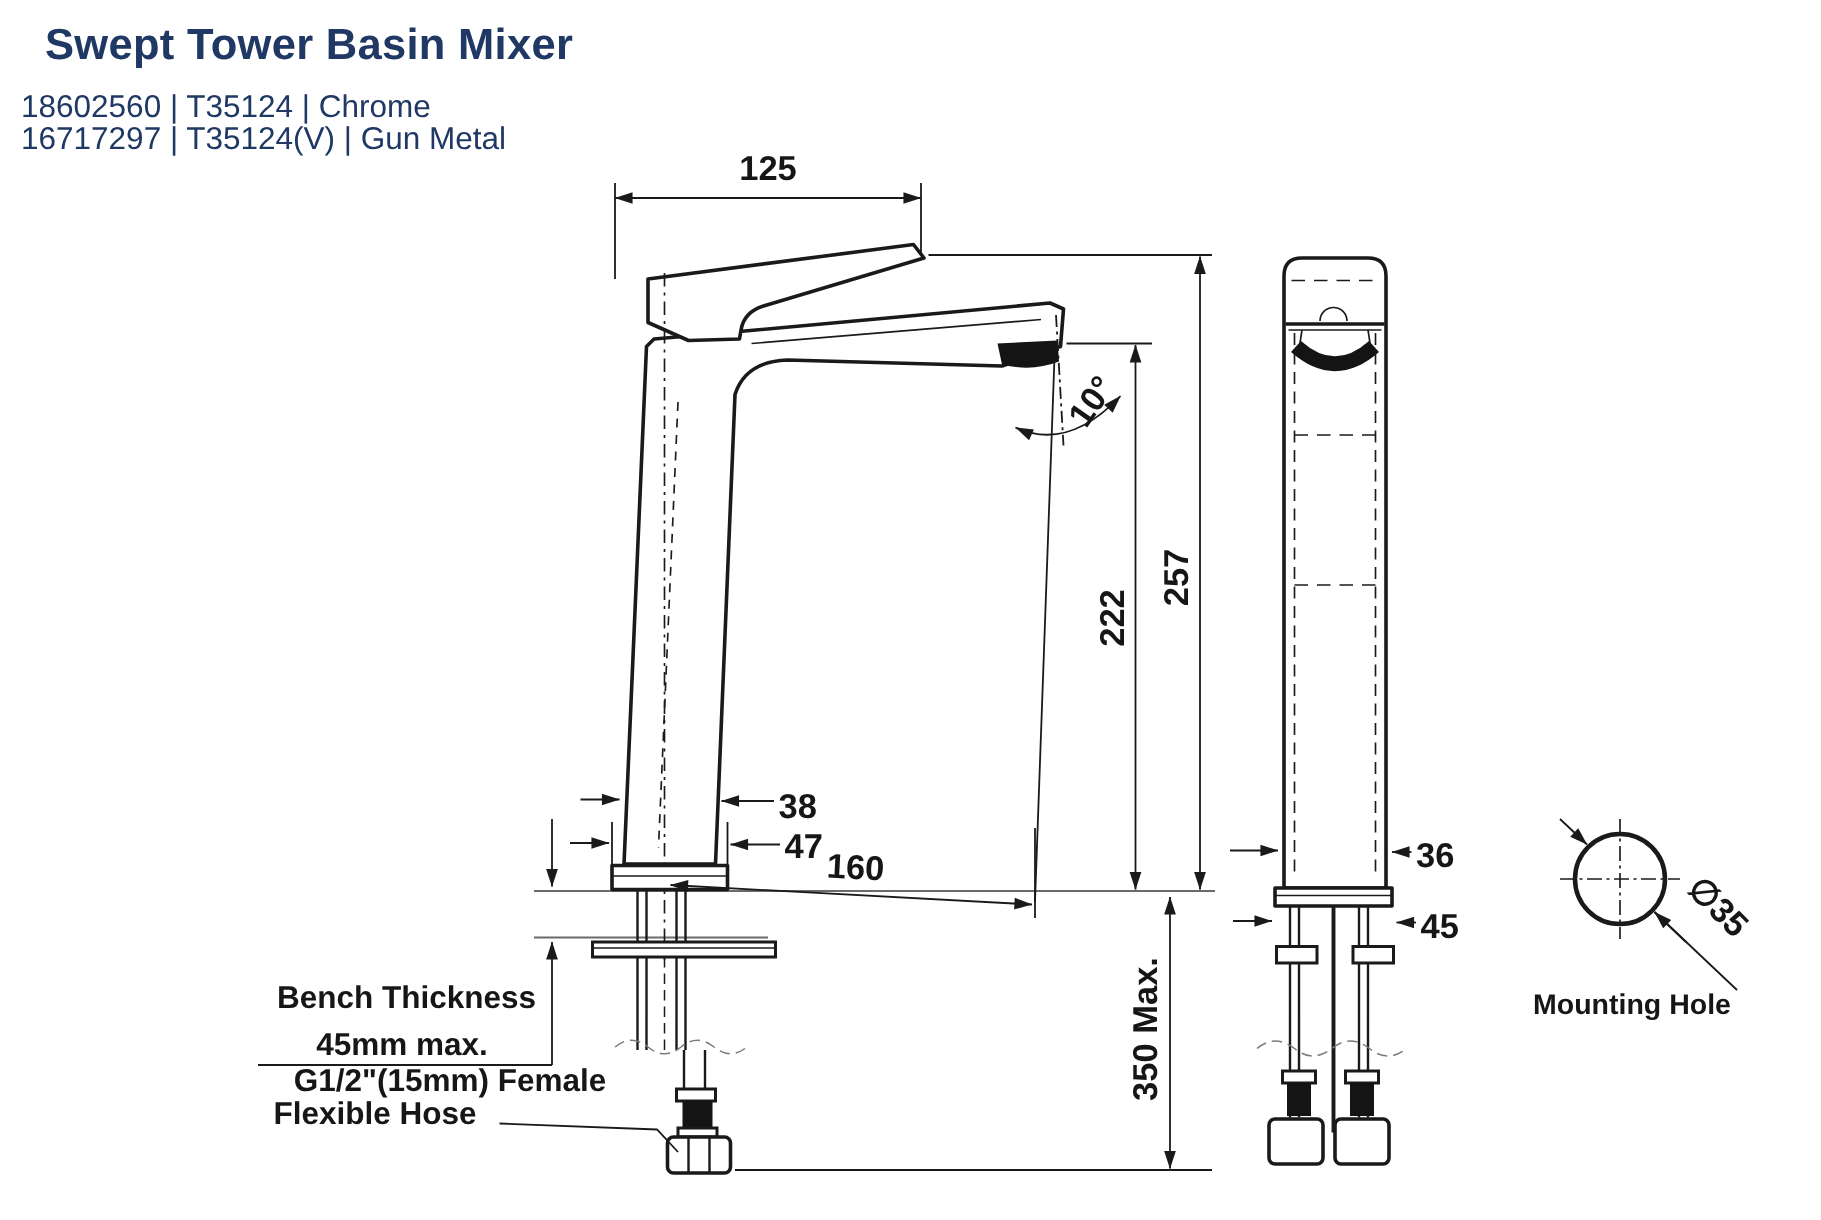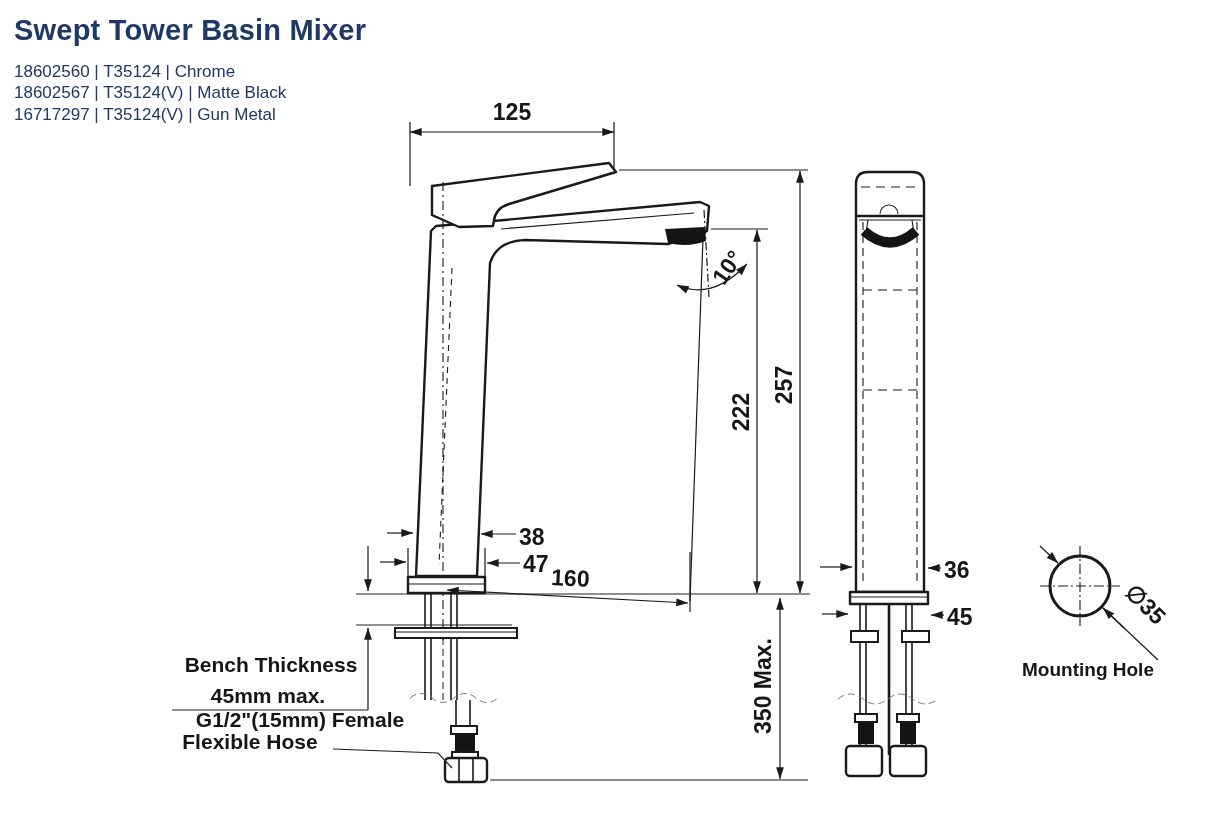--- a/index.html
+++ b/index.html
@@ -1,43 +1,42 @@
 <!DOCTYPE html>
 <html><head>
 <meta charset="utf-8">
 <style>
   html,body{margin:0;padding:0;background:#ffffff;}
   #canvas{
     position:relative;width:1214px;height:813px;background:#ffffff;overflow:hidden;
     font-family:"Liberation Sans",sans-serif;
   }
   .hdr{position:absolute;left:14px;top:14px;color:#1f3864;}
-  .hdr h1{margin:0 0 14px 0;font-size:29px;font-weight:bold;letter-spacing:0.2px;
+  .hdr h1{margin:0 0 14px 16px;font-size:29px;font-weight:bold;letter-spacing:0.2px;
     font-family:"Liberation Sans",sans-serif;}
-  .variant{font-size:17px;line-height:21.3px;font-weight:500;color:#1f3864;}
+  .variant{font-size:21px;line-height:21.3px;font-weight:500;color:#1f3864;}
   svg{position:absolute;left:0;top:0;}
   svg text{font-family:"Liberation Sans",sans-serif;fill:#161616;}
   .dim{font-size:23px;font-weight:600;}
   .lbl{font-size:21px;font-weight:bold;}
   .lbl2{font-size:19px;font-weight:bold;}
   .ol{stroke:#1a1a1a;stroke-width:2.4;fill:#ffffff;stroke-linejoin:round;}
   .thin{stroke:#1a1a1a;stroke-width:1.1;fill:none;}
   .dimln{stroke:#1a1a1a;stroke-width:1.2;fill:none;}
   .bench{stroke:#6b6b6b;stroke-width:1.4;fill:none;}
   .dark{fill:#141414;stroke:none;}
 </style>
 </head>
 <body>
 
 <div id="canvas">
 
   <div class="hdr">
     <h1>Swept Tower Basin Mixer</h1>
     <div class="variant">18602560 | T35124 | Chrome</div>
-    <div class="variant">18602567 | T35124(V) | Matte Black</div>
     <div class="variant">16717297 | T35124(V) | Gun Metal</div>
   </div>
 
   <svg width="1214" height="813" viewBox="0 0 1214 813">
     <defs>
       <marker id="arw" viewBox="0 0 10 7" refX="9.6" refY="3.5" markerWidth="10.5" markerHeight="7.4" orient="auto-start-reverse">
         <path d="M0.3,0.4 L9.8,3.5 L0.3,6.6 Z" fill="#1a1a1a"></path>
       </marker>
     </defs>
 

